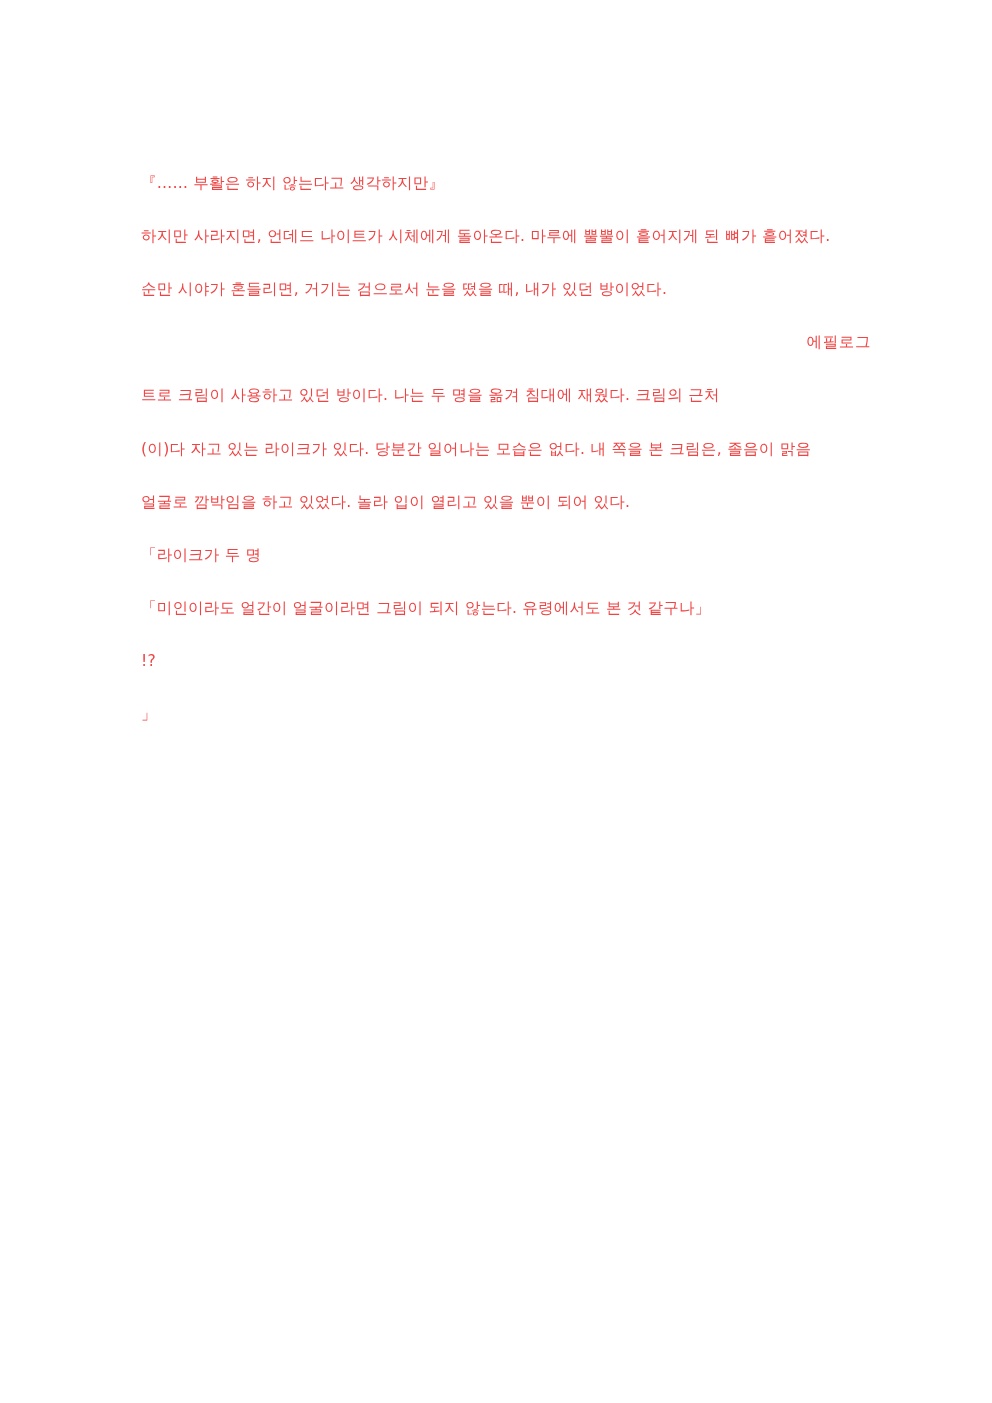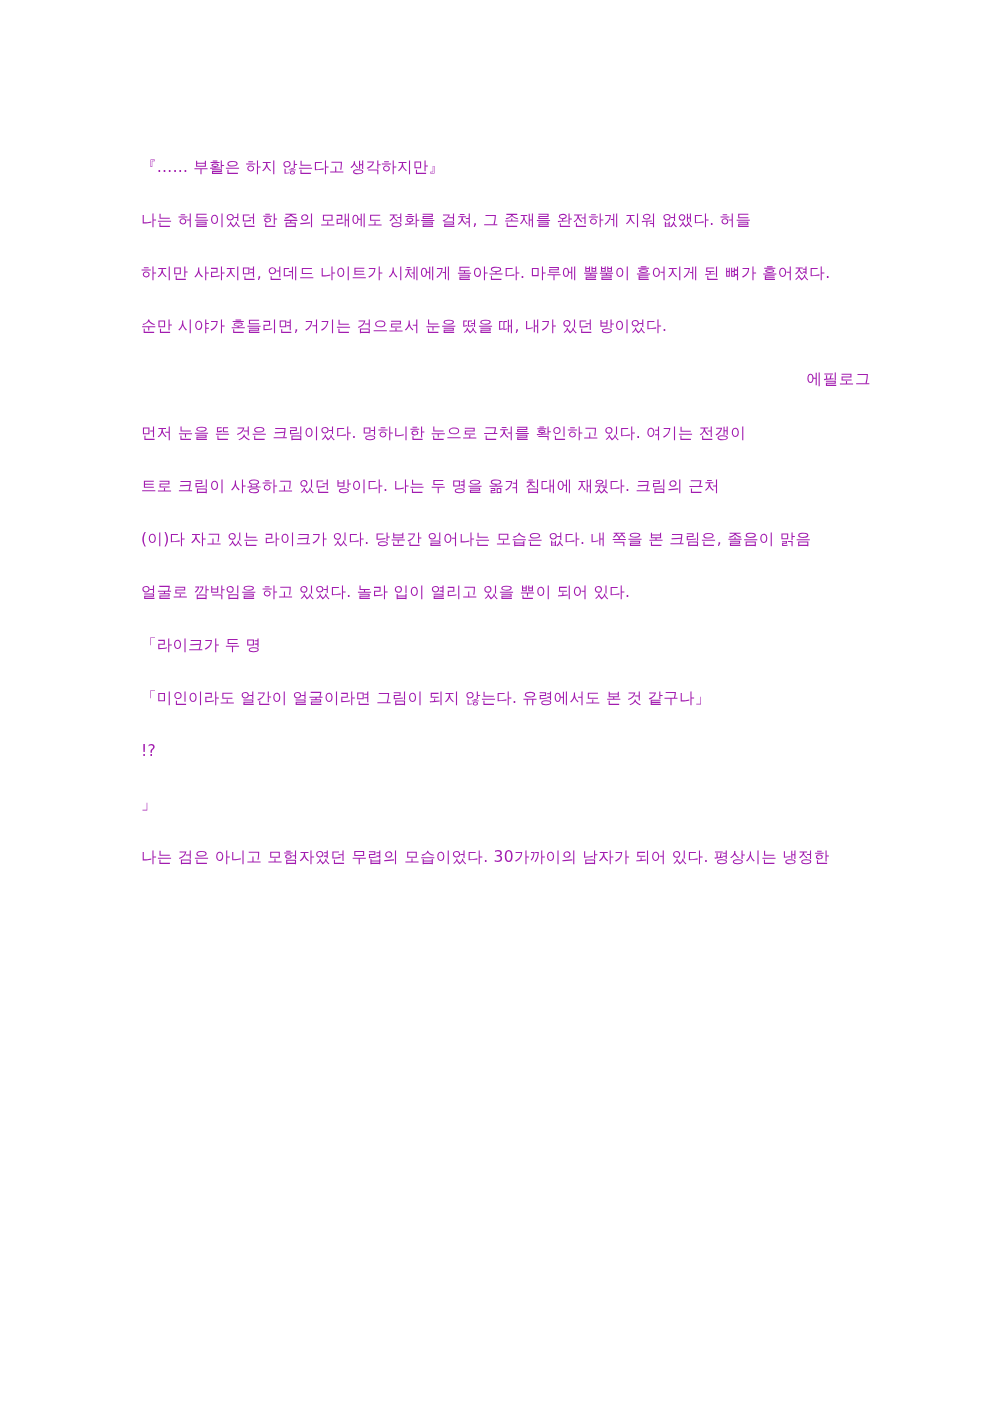--- a/index.html
+++ b/index.html
@@ -21,22 +21,22 @@
     box-sizing: border-box;
     padding: 155px 120px 60px 141px;
   }
   .doc-body {
     width: 730px;
   }
   .para {
     font-size: 15.5px;
     line-height: 1.62;
     letter-spacing: 0.3px;
-    color: #a21caf;
-    margin: 0 0 28px 0;
+    color: #ef4444;
+    margin: 16px 0 28px 0;
     word-break: keep-all;
     text-align: left;
   }
   .para.quote {
     letter-spacing: 0.2px;
   }
   .para.pagenum {
     letter-spacing: 1px;
   }
   .para.heading {
@@ -51,46 +51,43 @@
   }
 </style>
 </head>
 <body>
 
 <div class="page">
   <div class="doc-body">
 
     <p class="para quote">『…… 부활은 하지 않는다고 생각하지만』</p>
 
-    <p class="para">나는 허들이었던 한 줌의 모래에도 정화를 걸쳐, 그 존재를 완전하게 지워 없앴다. 허들</p>
 
     <p class="para">하지만 사라지면, 언데드 나이트가 시체에게 돌아온다. 마루에 뿔뿔이 흩어지게 된 뼈가 흩어졌다.</p>
 
 
 
     <p class="para">순만 시야가 혼들리면, 거기는 검으로서 눈을 떴을 때, 내가 있던 방이었다.</p>
 
 
     <p class="para heading">에필로그</p>
 
-    <p class="para">먼저 눈을 뜬 것은 크림이었다. 멍하니한 눈으로 근처를 확인하고 있다. 여기는 전갱이</p>
 
     <p class="para">트로 크림이 사용하고 있던 방이다. 나는 두 명을 옮겨 침대에 재웠다. 크림의 근처</p>
 
     <p class="para">(이)다 자고 있는 라이크가 있다. 당분간 일어나는 모습은 없다. 내 쪽을 본 크림은, 졸음이 맑음</p>
 
     <p class="para">얼굴로 깜박임을 하고 있었다. 놀라 입이 열리고 있을 뿐이 되어 있다.</p>
 
     <p class="para quote short">「라이크가 두 명</p>
 
     <p class="para quote">「미인이라도 얼간이 얼굴이라면 그림이 되지 않는다. 유령에서도 본 것 같구나」</p>
 
     <p class="para short">!?</p>
 
     <p class="para short">」</p>
 
-    <p class="para">나는 검은 아니고 모험자였던 무렵의 모습이었다. 30가까이의 남자가 되어 있다. 평상시는 냉정한</p>
 
 
 
     <div class="spacer-bottom"></div>
   </div>
 </div>
 
 </body></html>

